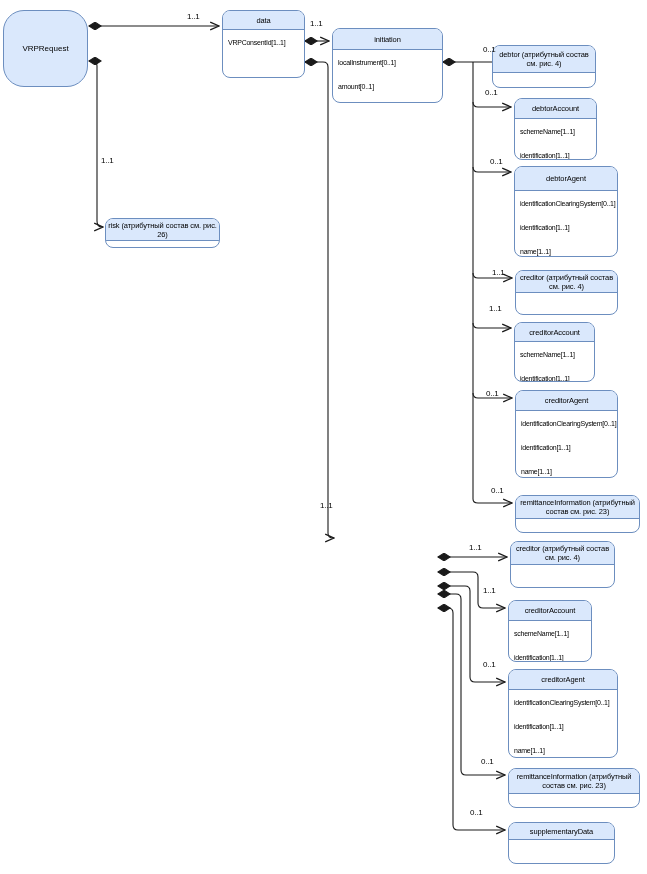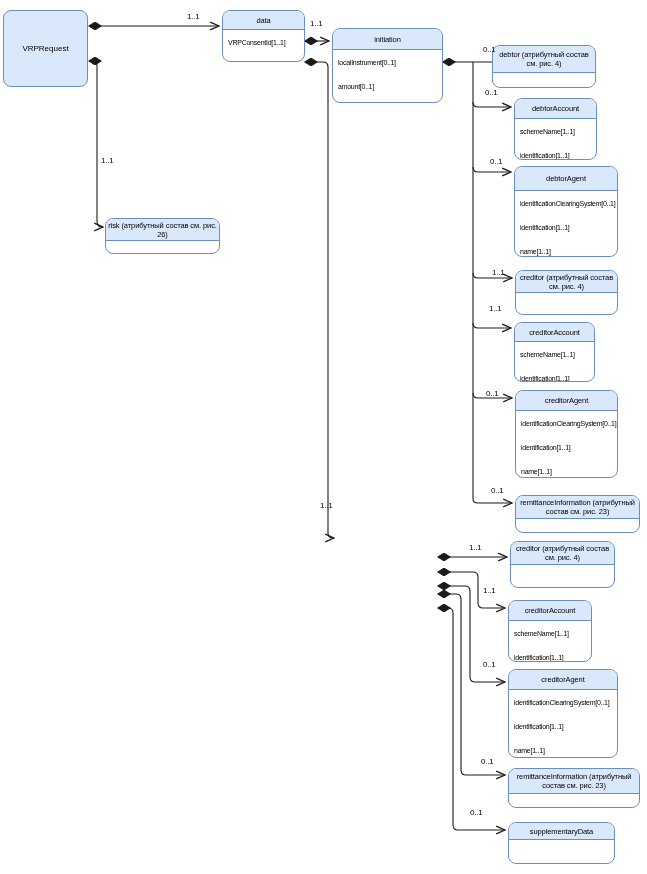--- a/index.html
+++ b/index.html
@@ -17,21 +17,21 @@
     display:flex;align-items:center;justify-content:center;text-align:center;
     font-size:7.5px;line-height:9px;padding:0 2px;box-sizing:border-box;
     letter-spacing:-0.1px;
   }
   .attrs{padding:0;}
   .attr{
     height:24px;display:flex;align-items:center;padding-left:5px;
     font-size:7px;letter-spacing:-0.25px;white-space:nowrap;
   }
   .plain-node{
-    position:absolute;border:1px solid #6c8ebf;border-radius:8px;
+    position:absolute;border:1px solid #6c8ebf;border-radius:21px;
     background:#dae8fc;display:flex;align-items:center;justify-content:center;
     font-size:8px;box-sizing:border-box;
   }
   .card{
     position:absolute;font-size:8px;letter-spacing:-0.2px;color:#000;
     background:transparent;white-space:nowrap;
   }
 </style>
 </head>
 <body>
@@ -76,37 +76,37 @@
       <path d="M 438 594 L 456 594 Q 461 594 461 599 L 461 770 Q 461 775 466 775 L 505 775" marker-start="url(#diamond)" marker-end="url(#arrow)"></path>
 
       <path d="M 438 608 L 448 608 Q 453 608 453 613 L 453 825 Q 453 830 458 830 L 505 830" marker-start="url(#diamond)" marker-end="url(#arrow)"></path>
     </g>
   </svg>
 
   <div class="plain-node" style="left:3px;top:10px;width:85px;height:77px">
     <span>VRPRequest</span>
   </div>
 
-  <div class="node" style="left:222px;top:10px;width:83px;height:52px">
+  <div class="node" style="left:222px;top:10px;width:83px;height:68px">
     <div class="node-header" style="height:19px">data</div>
     <div class="attrs">
       <div class="attr">VRPConsentId[1..1]</div>
     </div>
   </div>
 
   <div class="node" style="left:332px;top:28px;width:111px;height:75px">
     <div class="node-header" style="height:21px">initiation</div>
     <div class="attrs">
       <div class="attr">localInstrument[0..1]</div>
       <div class="attr">amount[0..1]</div>
       <div class="attr">currency[0..1]</div>
     </div>
   </div>
 
-  <div class="node" style="left:105px;top:218px;width:115px;height:36px">
+  <div class="node" style="left:105px;top:218px;width:115px;height:30px">
     <div class="node-header" style="height:22px">risk (атрибутный состав см. рис. 26)</div>
   </div>
 
   <div class="node" style="left:492px;top:45px;width:104px;height:43px">
     <div class="node-header" style="height:27px">debtor (атрибутный состав см. рис. 4)</div>
   </div>
 
   <div class="node" style="left:514px;top:98px;width:83px;height:62px">
     <div class="node-header" style="height:20px">debtorAccount</div>
     <div class="attrs">

